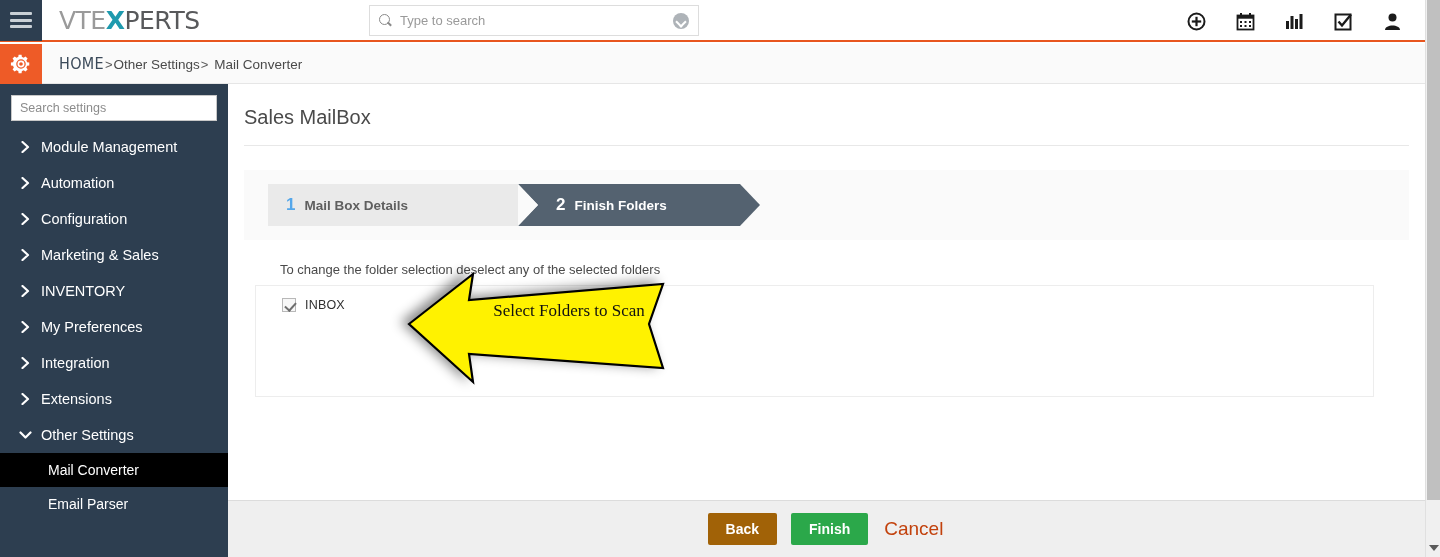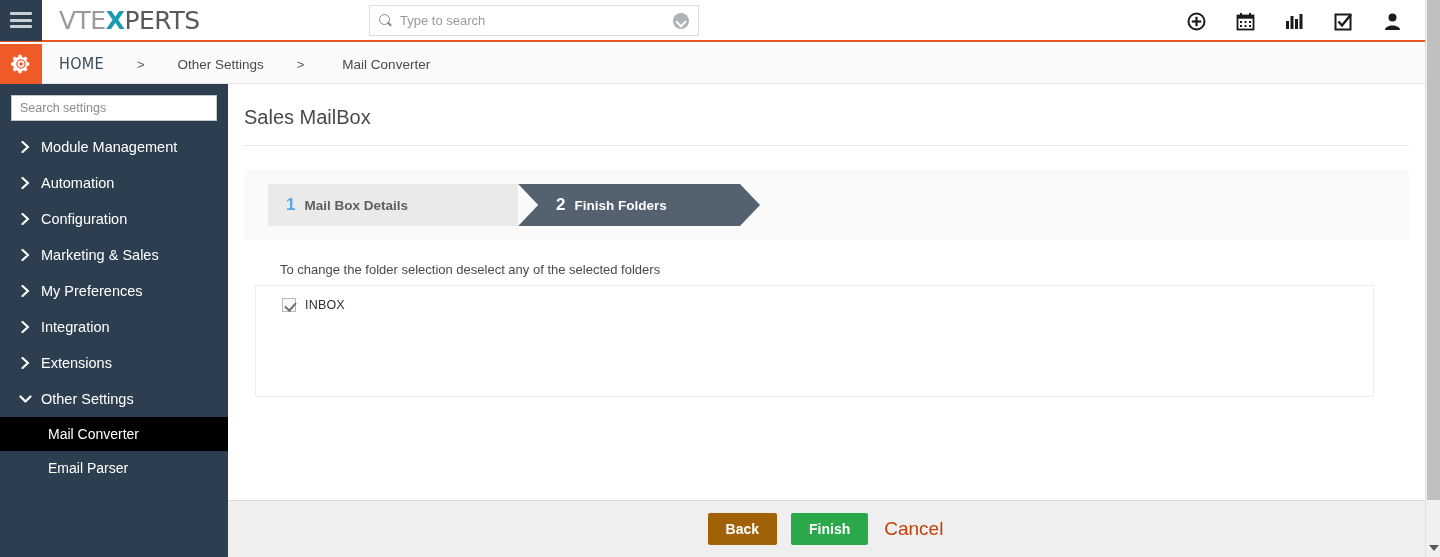--- a/index.html
+++ b/index.html
@@ -90,21 +90,21 @@
     border-bottom: 1px solid #E6E6E6;
     display: flex; align-items: center;
   }
   .gear-box {
     width: 42px; height: 40px; background: #EE5B27;
     flex: 0 0 42px;
     display: flex; align-items: center; justify-content: center;
   }
   .crumbs {
     margin-left: 17px; display: flex; align-items: baseline;
-    font-size: 13.5px; color: #4A4A4A; gap: 32px;
+    font-size: 13.5px; color: #4A4A4A;
   }
   .crumbs .home {
     font-size: 16px; font-weight: 400; color: #3B4A5A;
     font-family: "DejaVu Sans Condensed", "Liberation Sans", sans-serif;
     letter-spacing: 0.3px;
   }
   .crumbs .sep { color: #5A5A5A; margin: 0 1px; font-size: 13px; }
   .crumbs .cr { color: #4A4A4A; font-size: 13.5px; }
   .crumbs .cr.last { margin-left: 5px; }
 
@@ -406,20 +406,28 @@
             </svg>
           </span>
         <span>Marketing &amp; Sales</span>
       </div>
       <div class="nav-item">
         <span class="chev">
             <svg width="9" height="12" viewBox="0 0 9 12">
               <path d="M1.5 1 L7 6 L1.5 11" fill="none" stroke="#fff" stroke-width="2.2" stroke-linecap="round" stroke-linejoin="round"></path>
             </svg>
           </span>
+        <span>INVENTORY</span>
+      </div>
+      <div class="nav-item">
+        <span class="chev">
+            <svg width="9" height="12" viewBox="0 0 9 12">
+              <path d="M1.5 1 L7 6 L1.5 11" fill="none" stroke="#fff" stroke-width="2.2" stroke-linecap="round" stroke-linejoin="round"></path>
+            </svg>
+          </span>
         <span>My Preferences</span>
       </div>
       <div class="nav-item">
         <span class="chev">
             <svg width="9" height="12" viewBox="0 0 9 12">
               <path d="M1.5 1 L7 6 L1.5 11" fill="none" stroke="#fff" stroke-width="2.2" stroke-linecap="round" stroke-linejoin="round"></path>
             </svg>
           </span>
         <span>Integration</span>
       </div>
@@ -468,20 +476,31 @@
     <div class="hint">To change the folder selection deselect any of the selected folders</div>
 
     <div class="folder-box">
       <div class="folder-row">
         <span class="fcheck"></span>
         <span class="folder-label">INBOX</span>
       </div>
     </div>
   </div>
 
+  <div class="annot">
+    <svg width="278" height="130" viewBox="0 0 278 130">
+      <defs>
+        <filter id="shadow" x="-30%" y="-30%" width="170%" height="170%">
+          <feDropShadow dx="-7" dy="-2" stdDeviation="6" flood-color="#000000" flood-opacity="0.45"></feDropShadow>
+        </filter>
+      </defs>
+      <path d="M 8 62 L 72 12 L 68 38 L 262 22 L 248 62 L 262 106 L 68 92 L 72 120 Z" fill="#FFF200" stroke="#000000" stroke-width="2.2" stroke-linejoin="miter" filter="url(#shadow)"></path>
+    </svg>
+    <div class="annot-text">Select Folders to Scan</div>
+  </div>
 
   <div class="footer">
     <button class="btn btn-back">Back</button>
     <button class="btn btn-finish">Finish</button>
     <button class="btn-cancel">Cancel</button>
   </div>
 
   <div class="vscroll">
     <div class="thumb"></div>
     <div class="arrow-down"></div>

